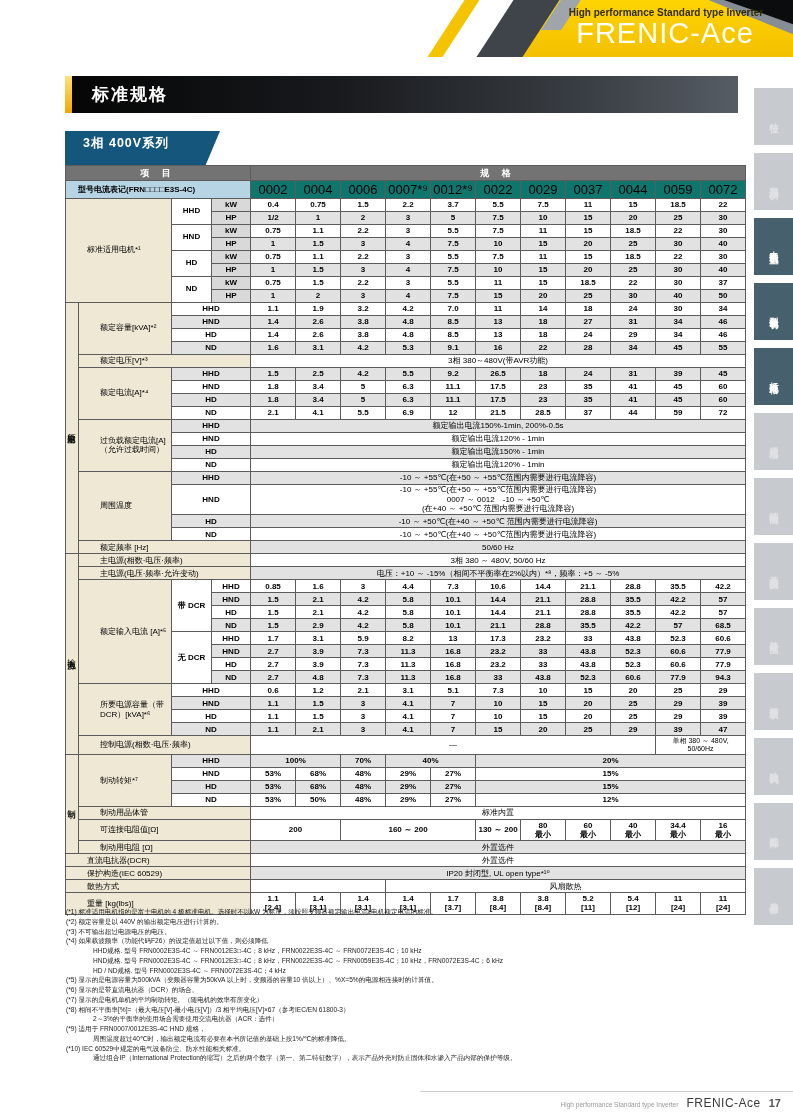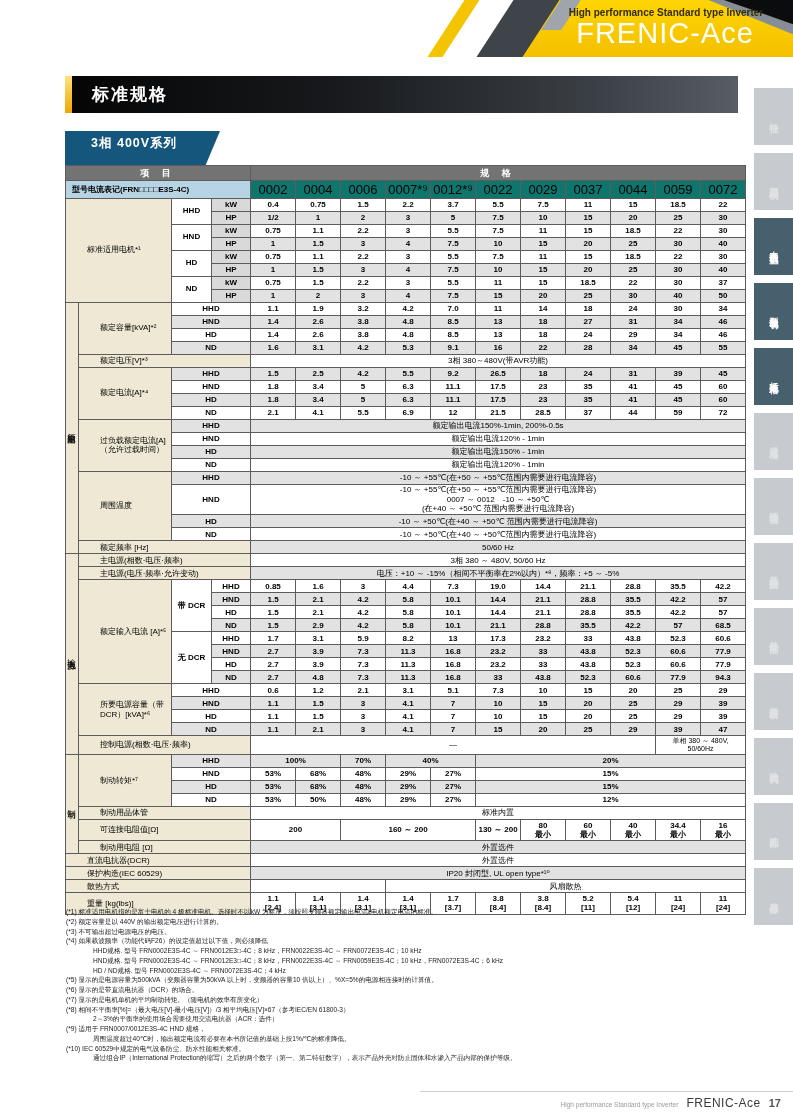--- a/index.html
+++ b/index.html
@@ -25,32 +25,32 @@
 
   
   .title-bar{position:absolute;left:65px;top:76px;width:673px;height:37px;
     background:linear-gradient(90deg,#050505,#17191c 40%,#3a3f45 78%,#575d64);}
   .title-accent{position:absolute;left:65px;top:76px;width:7px;height:37px;
     background:linear-gradient(180deg,#ffe27a,#efa600);}
   .title-text{position:absolute;left:92px;top:83px;font-size:17px;font-weight:bold;
     color:#fff;letter-spacing:2px;}
   .series-badge{position:absolute;left:65px;top:131px;width:155px;height:38px;
     background:#15567c;color:#fff;font-size:12.5px;font-weight:bold;line-height:24px;
-    padding-left:26px;box-sizing:border-box;letter-spacing:1px;
+    padding-left:18px;box-sizing:border-box;letter-spacing:1px;
     clip-path:polygon(0 0,100% 0,calc(100% - 16px) 100%,0 100%);}
 
   
   .spec-table{position:absolute;left:65px;top:165px;width:680px;
     border-collapse:collapse;table-layout:fixed;font-size:8px;
     border:1.5px solid #222;}
   .spec-table td{border:1px solid #5c5c5c;text-align:center;vertical-align:middle;
     padding:0.5px 1px;line-height:1.2;height:11px;white-space:pre-line;overflow:hidden;}
   tr.g{background:#e2e2e2;}
   td.hdr{background:#737373;color:#fff;font-weight:bold;font-size:9px;letter-spacing:5px;height:13px;}
-  td.mlbl{background:#b7d4e4;font-weight:bold;text-align:left;padding-left:6px;height:13px;}
+  td.mlbl{background:#b7d4e4;font-weight:bold;text-align:left;padding-left:12px;height:13px;}
   td.m{background:#0f766e;font-weight:normal;font-size:13px;height:13px;}
   td.lbl{background:#eee8d4;text-align:left;padding-left:21px;}
   td.cat{background:#eee8d4;writing-mode:vertical-rl;text-orientation:upright;
     padding:0;letter-spacing:1px;font-size:8.5px;}
   td.sub{font-weight:bold;}
   td.subw{font-weight:bold;background:#fff;}
   td.unit{font-weight:bold;background:#d9d9d9;}
   td.val{font-weight:bold;}
   td.txt{font-weight:normal;}
   td.sm{font-size:7px;}
@@ -419,21 +419,21 @@
       </tr>
       <tr>
         <td rowspan="8" class="lbl">额定输入电流 [A]*⁵</td>
         <td rowspan="4" class="subw">带 DCR</td>
         <td class="sub">HHD</td>
         <td class="val">0.85</td>
         <td class="val">1.6</td>
         <td class="val">3</td>
         <td class="val">4.4</td>
         <td class="val">7.3</td>
-        <td class="val">19.0</td>
+        <td class="val">10.6</td>
         <td class="val">14.4</td>
         <td class="val">21.1</td>
         <td class="val">28.8</td>
         <td class="val">35.5</td>
         <td class="val">42.2</td>
       </tr>
       <tr class="g">
         <td class="sub">HND</td>
         <td class="val">1.5</td>
         <td class="val">2.1</td>

